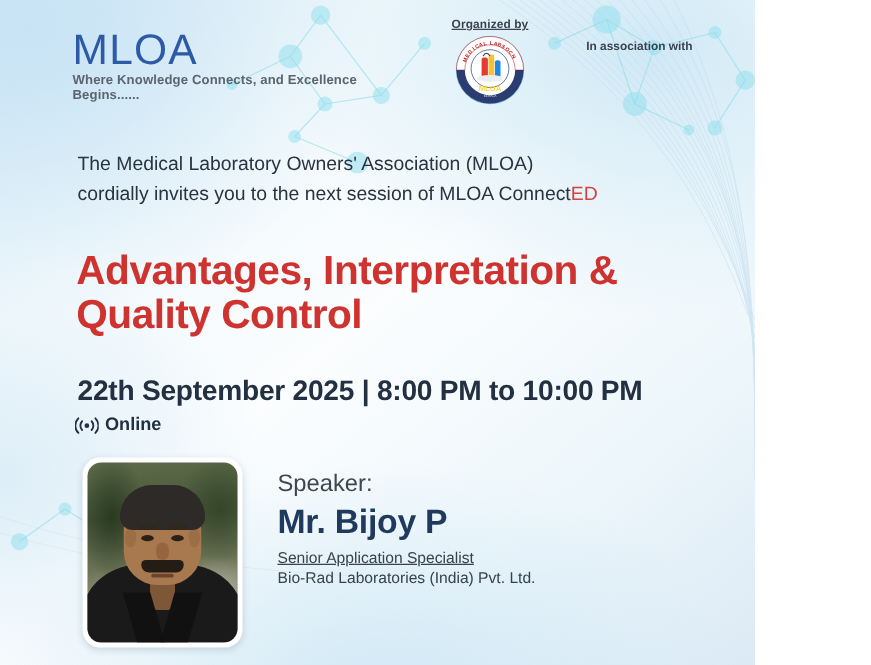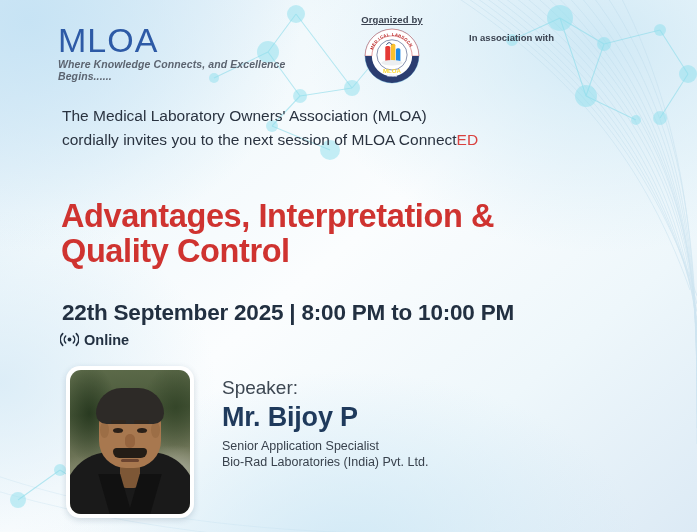--- a/index.html
+++ b/index.html
@@ -5,21 +5,21 @@
   * { margin:0; padding:0; box-sizing:border-box; }
 
   html, body {
     width:697px; height:532px;
     overflow:hidden;
     font-family:"Liberation Sans", sans-serif;
   }
 
   #poster {
     position:relative;
-    width:697px; height:532px;
+    width:604px; height:532px;
     background:
       radial-gradient(ellipse 420px 300px at 86% 8%,  rgba(206,232,245,0.95) 0%, rgba(206,232,245,0) 70%),
       radial-gradient(ellipse 380px 320px at 4% 4%,   rgba(196,226,244,0.90) 0%, rgba(196,226,244,0) 72%),
       radial-gradient(ellipse 420px 260px at 50% 104%,rgba(205,231,245,0.85) 0%, rgba(205,231,245,0) 70%),
       radial-gradient(ellipse 300px 240px at 0% 72%,  rgba(214,234,246,0.80) 0%, rgba(214,234,246,0) 72%),
       linear-gradient(140deg,#dcecf7 0%, #f2f9fc 26%, #fbfdfe 48%, #eef7fb 74%, #dceaf5 100%);
     overflow:hidden;
   }
 
   
@@ -34,21 +34,21 @@
   .mloa-word {
     font-size:34px; letter-spacing:1px; line-height:.98;
     color:#2d5aa6; font-weight:400;
   }
   .connected-word {
     font-size:30px; line-height:1.0; letter-spacing:.2px;
     color:#262626; font-weight:400; margin-top:-1px;
   }
   .connected-word .ed { color:#d9413f; font-weight:700; }
   .tagline {
-    font-size:10.5px; font-style:italic; font-weight:700;
+    font-size:10.5px; font-weight:700;
     color:#5c6470; margin-top:1px; letter-spacing:.1px;
   }
 
   .org-block {
     position:absolute; left:352px; top:14px;
     width:80px; text-align:center;
   }
   .org-label {
     font-size:9.5px; color:#3a4250; font-weight:600; letter-spacing:.1px;text-decoration:underline;
   }
@@ -68,41 +68,41 @@
     border:1.5px solid #0b6b20;
   }
   .biorad-text {
     color:#ffffff; font-weight:700; font-style:italic;
     font-size:16px; letter-spacing:.3px;
     font-family:"Liberation Sans", sans-serif;
   }
 
   
   .invite {
-    position:absolute; left:62px; top:104px; width:520px;
+    position:absolute; left:62px; top:120px; width:520px;
     font-size:15.5px; color:#2a3340; line-height:1.55;
   }
   .invite .ed { color:#d9413f; }
 
   
   .title {
     position:absolute; left:61px; top:183px; width:545px;
     color:#cf3330; font-weight:700; font-size:32.5px;
     line-height:1.08; letter-spacing:-.4px;margin-top:16px;
   }
 
   
   .datetime {
     position:absolute; left:62px; top:300px;
     font-size:22.5px; font-weight:700; color:#223041;
     letter-spacing:-.2px; white-space:nowrap;
   }
   .online-row {
     position:absolute; left:60px; top:332px;
-    display:flex; align-items:flex-start; gap:5px;
+    display:flex; align-items:flex-end; gap:5px;
     font-size:14.5px; color:#4a5360; white-space:nowrap;
   }
   .online-word { font-weight:700; color:#223041; }
   .online-note { color:#4a5360; }
 
   
   .photo-frame {
     position:absolute; left:66px; top:366px;
     width:128px; height:152px;
     border-radius:14px; background:#ffffff;
@@ -192,21 +192,21 @@
   .sp-label {
     font-size:19px; color:#3d4752; font-weight:400; line-height:1.25;
   }
   .sp-name {
     font-size:27px; color:#1f3a5c; font-weight:700;
     line-height:1.25; margin-top:1px; letter-spacing:-.2px;
   }
   .sp-role, .sp-org {
     font-size:12.5px; color:#39424d; line-height:1.28;
   }
-  .sp-role { margin-top:3px; }
+  .sp-role { margin-top:3px;text-decoration:underline; }
 </style>
 </head>
 <body>
 
 <div id="poster">
 
   <svg class="bg-layer bg-waves" viewBox="0 0 697 532" preserveAspectRatio="none">
     <g fill="none" stroke="#b9d8ea" stroke-width="0.7">
       <path d="M430,-20 C560,60 640,150 690,290"></path>
       <path d="M440,-20 C570,62 648,155 697,296"></path>

